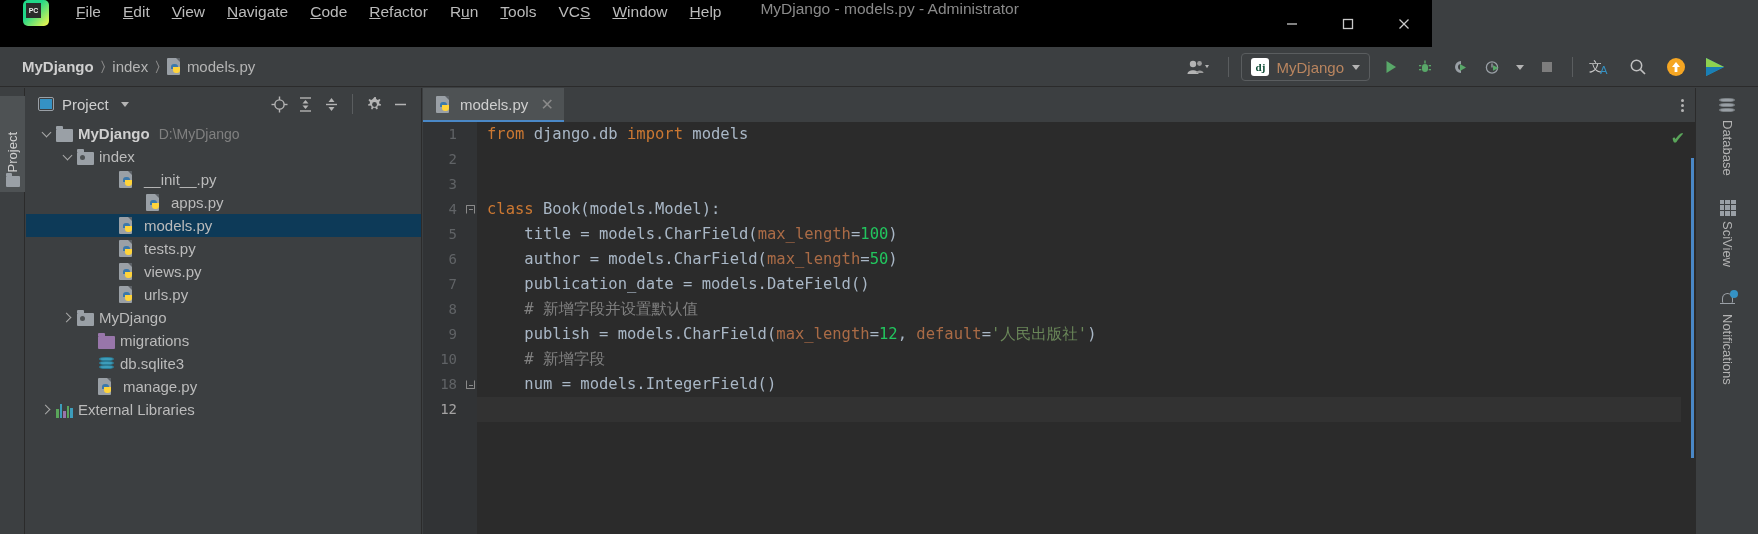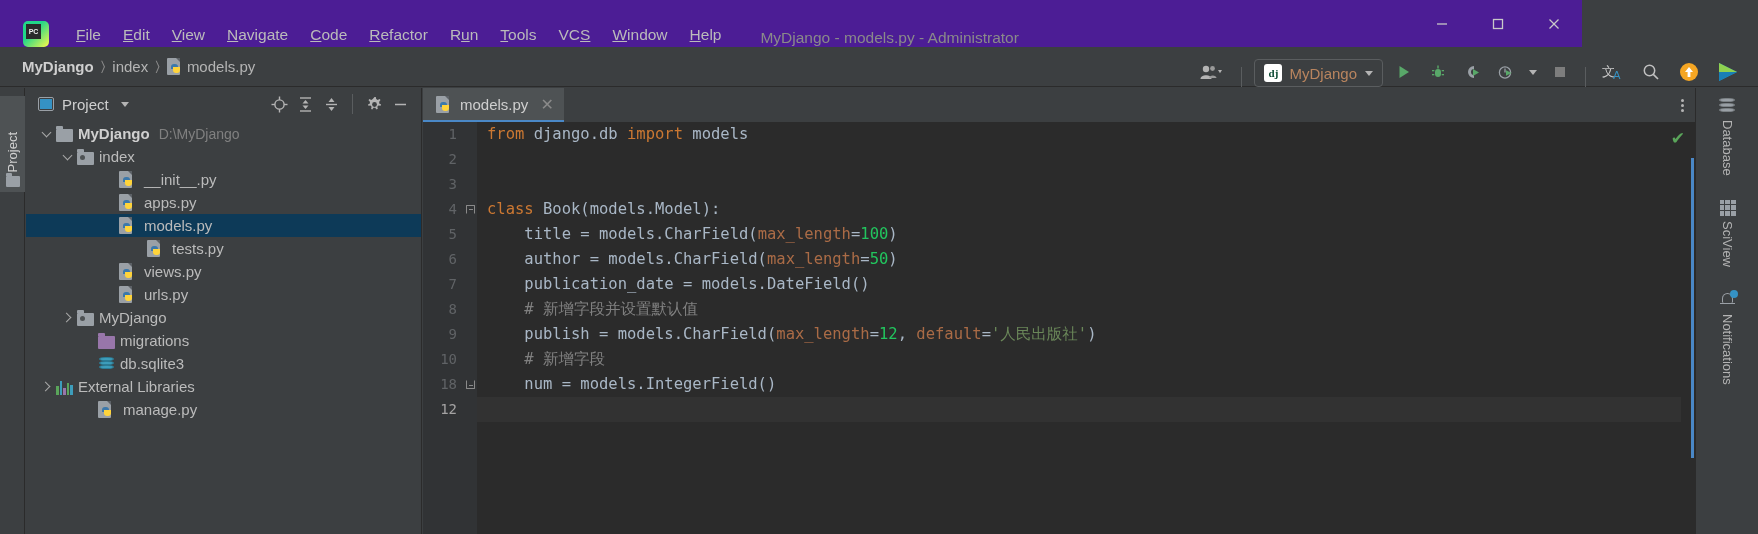--- a/index.html
+++ b/index.html
@@ -6,22 +6,22 @@
   html, body {
     width: 1758px; height: 534px;
     background: #3c3f41;
     font-family: "Liberation Sans", sans-serif;
     overflow: hidden;
   }
   #app { position: relative; width: 1758px; height: 534px; background: #3c3f41; }
 
   
   .titlebar {
-    position: absolute; top: 0; left: 0; width: 1582px; height: 47px;
-    background: #4c1d95; display: flex; align-items: flex-end;
+    position: absolute; top: 0; left: 0; width: 1432px; height: 47px;
+    background: #000000; display: flex; align-items: flex-start;
   }
   .pc-logo {
     width: 26px; height: 26px; margin-left: 23px; margin-right: 16px;
     border-radius: 5px; position: relative; flex: none;
     background: linear-gradient(135deg,#21d789 0%,#21d789 38%,#fcf84a 100%);
   }
   .pc-logo::after {
     content: "PC"; position: absolute; left: 3px; top: 3px;
     width: 15px; height: 15px; background: #2b2b2b; color: #eee;
     font-size: 7px; font-weight: bold; line-height: 15px; text-align: center;
@@ -71,21 +71,21 @@
     position: absolute; left: 4px; top: 6px; width: 7px; height: 5px;
     background: #3b78ab; border-radius: 3px 3px 0 0;
   }
   .py-ico .sn2 {
     position: absolute; left: 6px; top: 9px; width: 7px; height: 6px;
     background: #ffd43b; border-radius: 0 0 3px 3px;
   }
 
   .nav-right {
     position: absolute; right: 0; top: 0; height: 40px;
-    display: flex; align-items: flex-end; padding-right: 10px;
+    display: flex; align-items: center; padding-right: 23px;
   }
   .nav-right > * { flex: none; }
   .tb-btn {
     height: 30px; min-width: 30px; display: flex; align-items: center;
     justify-content: center; color: #b4b4b4; border-radius: 3px; margin: 0 2px;
   }
   .vsep { width: 1px; height: 20px; background: #5a5d5f; margin: 0 8px; }
   .runcfg {
     display: flex; align-items: center; height: 28px; padding: 0 9px;
     border: 1px solid #5a5d5f; border-radius: 4px; margin: 0 4px;
@@ -510,39 +510,39 @@
         </div>
         <div class="tnode" style="padding-left: 73px;">
           <span class="tw"></span>
           <span class="py-ico">
             <span class="pg"></span>
             <span class="sn1"></span>
             <span class="sn2"></span>
           </span>
           <span class="tlabel">__init__.py</span>
         </div>
+        <div class="tnode" style="padding-left: 100px;">
+          <span class="tw"></span>
+          <span class="py-ico">
+            <span class="pg"></span>
+            <span class="sn1"></span>
+            <span class="sn2"></span>
+          </span>
+          <span class="tlabel">apps.py</span>
+        </div>
+        <div class="tnode selected" style="padding-left: 73px;">
+          <span class="tw"></span>
+          <span class="py-ico">
+            <span class="pg"></span>
+            <span class="sn1"></span>
+            <span class="sn2"></span>
+          </span>
+          <span class="tlabel">models.py</span>
+        </div>
         <div class="tnode" style="padding-left: 73px;">
-          <span class="tw"></span>
-          <span class="py-ico">
-            <span class="pg"></span>
-            <span class="sn1"></span>
-            <span class="sn2"></span>
-          </span>
-          <span class="tlabel">apps.py</span>
-        </div>
-        <div class="tnode selected" style="padding-left: 73px;">
-          <span class="tw"></span>
-          <span class="py-ico">
-            <span class="pg"></span>
-            <span class="sn1"></span>
-            <span class="sn2"></span>
-          </span>
-          <span class="tlabel">models.py</span>
-        </div>
-        <div class="tnode" style="padding-left: 101px;">
           <span class="tw"></span>
           <span class="py-ico">
             <span class="pg"></span>
             <span class="sn1"></span>
             <span class="sn2"></span>
           </span>
           <span class="tlabel">tests.py</span>
         </div>
         <div class="tnode" style="padding-left: 73px;">
           <span class="tw"></span>
@@ -575,42 +575,42 @@
           <span class="tlabel">migrations</span>
         </div>
         <div class="tnode" style="padding-left: 52px;">
           <span class="tw"></span>
           <span class="ico ico-db">
             <i></i>
             <i></i>
             <i></i>
           </span>
           <span class="tlabel">db.sqlite3</span>
+        </div>
+        <div class="tnode" style="padding-left: 52px;">
+          <span class="tw"></span>
+          <span class="py-ico">
+            <span class="pg"></span>
+            <span class="sn1"></span>
+            <span class="sn2"></span>
+          </span>
+          <span class="tlabel">manage.py</span>
         </div>
         <div class="tnode" style="padding-left: 10px;">
           <span class="tw">
             <span class="chev right"></span>
           </span>
           <span class="ico ico-lib">
             <b style="height:9px;background:#5aa55a"></b>
             <b style="height:14px;background:#3d9dbb"></b>
             <b style="height:7px;background:#9876aa"></b>
             <b style="height:12px;background:#5aa55a"></b>
             <b style="height:10px;background:#3d9dbb"></b>
           </span>
           <span class="tlabel">External Libraries</span>
-        </div>
-        <div class="tnode" style="padding-left: 52px;">
-          <span class="tw"></span>
-          <span class="py-ico">
-            <span class="pg"></span>
-            <span class="sn1"></span>
-            <span class="sn2"></span>
-          </span>
-          <span class="tlabel">manage.py</span>
         </div>
       </div>
   </div>
 
   <div class="editor-wrap">
     <div class="tabbar">
       <div class="etab">
         <span class="py-ico">
             <span class="pg"></span>
             <span class="sn1"></span>

